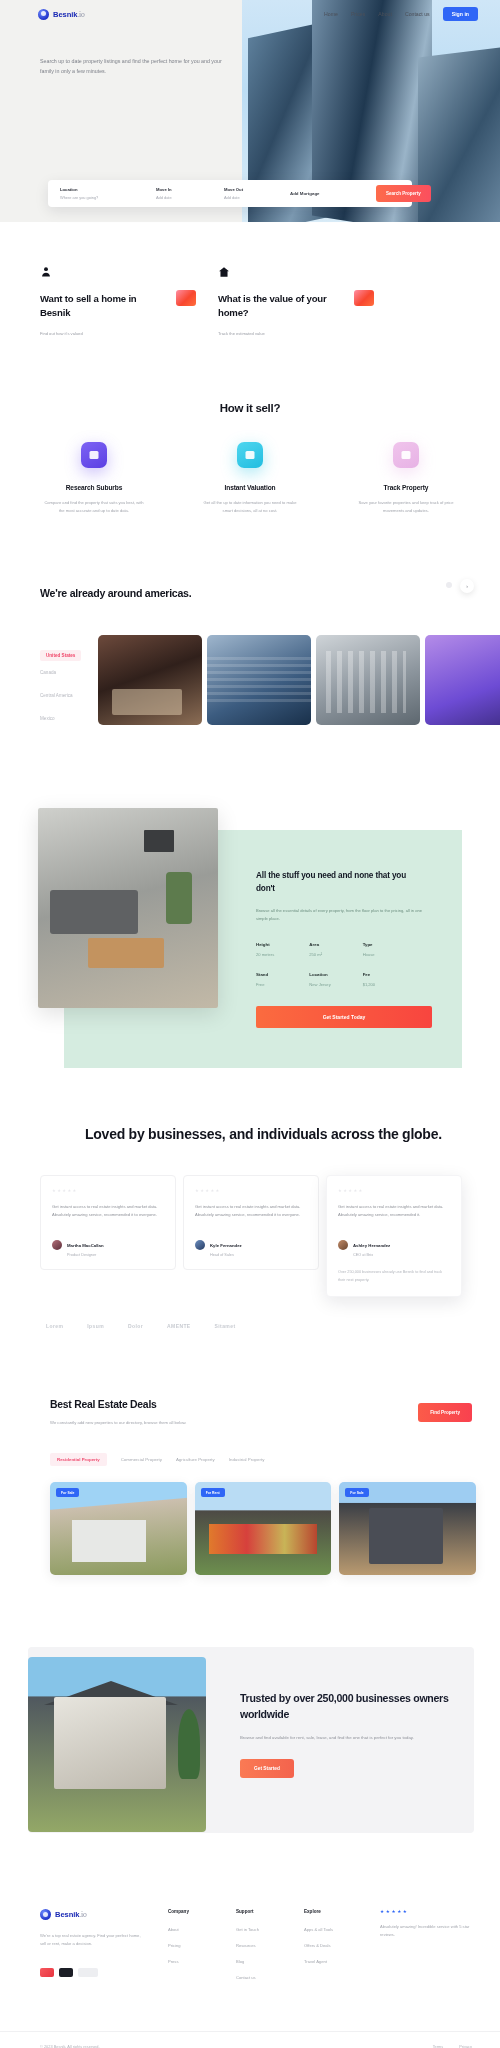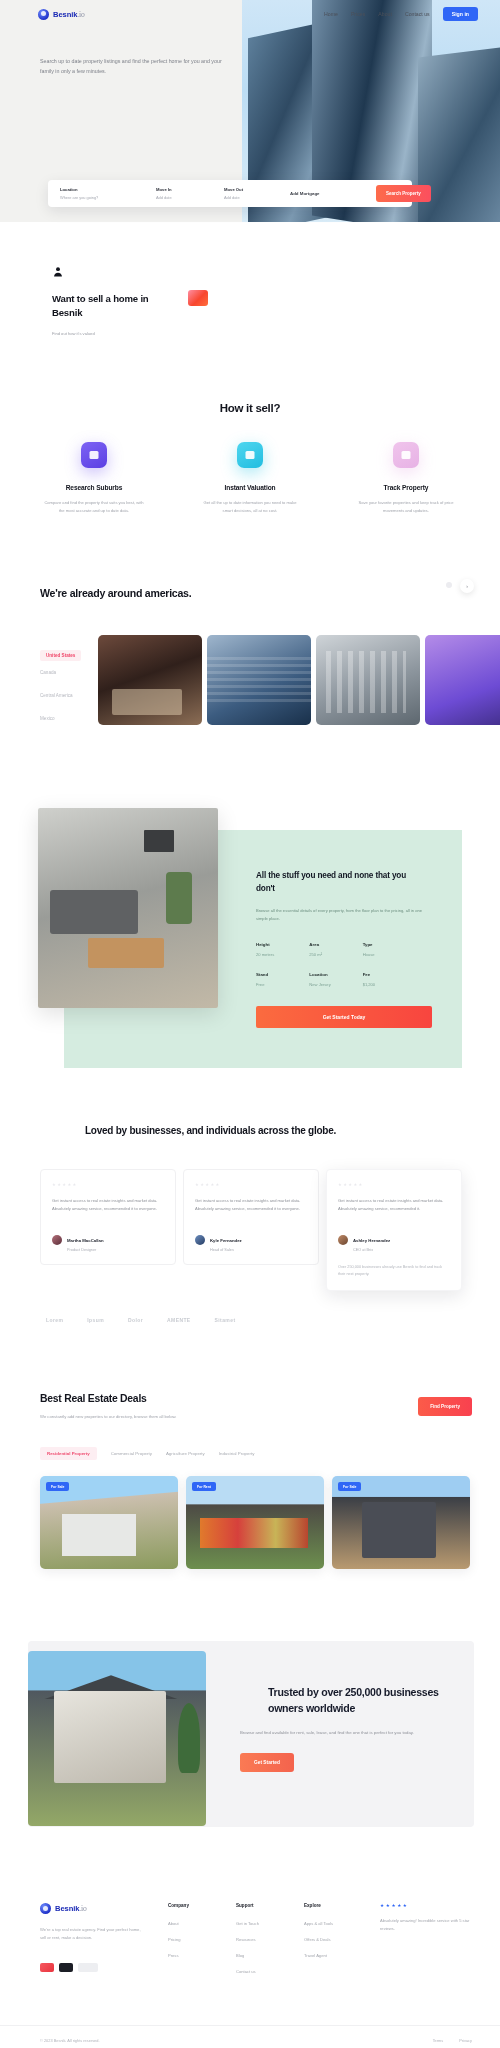--- a/index.html
+++ b/index.html
@@ -62,21 +62,21 @@
   .sf.w1{width:86px;} .sf.w2{width:58px;} .sf.w3{width:56px;} .sf.w4{width:86px;}
   .sf.w4 .lab{ color:#3d4049; font-size:4.4px; }
   .sdiv { width:1px; height:13px; background:#ececef; margin-right:10px; }
   .sbtn {
     margin-left:auto; background:linear-gradient(90deg,#fd6b4b,#fb4f5e);
     color:#fff; font-size:4.5px; font-weight:700; border-radius:3px;
     padding:6px 10px; white-space:nowrap; border:none;
   }
 
   
-  .promos { display:flex; gap:0; padding:44px 40px 0 52px; }
+  .promos { display:flex; gap:0; padding:44px 40px 0 40px; }
   .promo { width:178px; position:relative; }
   .promo .ico { width:12px; height:12px; color:#12141d; margin-bottom:10px; }
   .promo h3 { font-size:9.6px; line-height:1.42; font-weight:700; letter-spacing:-.2px; width:118px; }
   .promo p { font-size:4.1px; color:#9a9da5; margin-top:12px; }
   .promo .thumb {
     position:absolute; right:22px; top:24px; width:20px; height:16px; border-radius:3px;
     background:linear-gradient(135deg,#ff8fa3,#f8462f 55%,#ff6f3d);
   }
 
   
@@ -133,39 +133,39 @@
   .specs { display:flex; flex-wrap:wrap; margin-top:19px; }
   .spec { width:33.33%; margin-bottom:15px; }
   .spec .k { font-size:4.4px; font-weight:700; color:#1f2a2a; }
   .spec .v { font-size:4.1px; color:#7fa396; margin-top:5px; }
   .stuff-btn { display:block; width:176px; text-align:center; margin-top:4px;
     background:linear-gradient(90deg,#fb6b3f,#f8453f); color:#fff; font-size:5px;
     font-weight:700; padding:8px 0; border-radius:2px; border:none; }
 
   
   .loved { padding:66px 0 0 40px; }
-  .loved h2 { font-size:10px; font-weight:700; line-height:1.45; letter-spacing:-.25px;padding-left:45px; }
+  .loved h2 { font-size:14px; font-weight:700; line-height:1.45; letter-spacing:-.25px;padding-left:45px; }
   .tcards { display:flex; gap:7px; padding:0 24px 0 40px; margin-top:30px; align-items:flex-start; }
   .tcard { width:136px; background:#fff; border:1px solid #f0f0f2; border-radius:4px; padding:12px 11px; }
   .tcard.raised { box-shadow:0 5px 18px rgba(20,22,40,.10); border-color:#f4f4f6; }
   .stars { font-size:4.2px; color:#e8e8ec; letter-spacing:1.4px; }
   .tcard p.q { font-size:4.1px; line-height:2.05; color:#8f9299; margin-top:10px; }
   .tauth { display:flex; align-items:center; gap:5px; margin-top:14px; }
   .tav { width:10px; height:10px; border-radius:50%;
          background:linear-gradient(140deg,#b5707a,#5a2e3a); flex:0 0 10px; }
   .tav.g2{ background:linear-gradient(140deg,#6d8fc0,#253b62); }
   .tav.g3{ background:linear-gradient(140deg,#c18b68,#6b4630); }
   .tn { font-size:4.3px; font-weight:700; color:#232630; }
   .tr { font-size:3.8px; color:#abaeb6; margin-top:2px; }
   .tcard .note { font-size:3.8px; color:#b3b6bd; line-height:1.9; margin-top:12px; }
   .logos { display:flex; align-items:center; gap:24px; padding:26px 40px 0 46px; }
   .logos .lg { font-size:5px; color:#c9ccd2; font-weight:700; letter-spacing:.4px; }
 
   
-  .deals { padding:70px 0 0 40px; position:relative; }
+  .deals { padding:70px 0 0 40px; position:relative;margin-left:10px; }
   .deals h2 { font-size:10.4px; font-weight:700; letter-spacing:-.25px; }
   .deals p.sub { font-size:4.2px; line-height:1.95; color:#a0a3ab; margin-top:9px; width:200px; }
   .deals-btn { position:absolute; right:28px; top:74px;
     background:linear-gradient(90deg,#fb5b49,#f9414f); color:#fff; font-size:4.6px;
     font-weight:700; padding:7px 12px; border-radius:3px; border:none; }
   .dtabs { display:flex; gap:14px; margin-top:26px; align-items:center; }
   .dtab { font-size:4.4px; color:#a8abb2; }
   .dtab.on { color:#ef4b6f; font-weight:700; background:#fdeef2; padding:4px 7px; border-radius:2px; }
   .dcards { display:flex; gap:8px; margin-top:16px; padding-right:24px; }
   .dcard { width:138px; height:93px; border-radius:5px; overflow:hidden; position:relative;
@@ -184,21 +184,21 @@
   .trust { margin-top:72px; position:relative; height:200px; }
   .trust-bg { position:absolute; left:28px; top:0; right:26px; height:186px; background:#f3f3f5; border-radius:4px; }
   .trust-img { position:absolute; left:28px; top:10px; width:178px; height:175px; border-radius:4px;
     overflow:hidden; background:linear-gradient(180deg,#86c4e8 0%,#86c4e8 22%,#50585f 23%,#93a867 100%); }
   .t-house { position:absolute; left:26px; top:40px; width:112px; height:92px;
              background:linear-gradient(160deg,#e7e5de,#bcb7ac); border-radius:2px; }
   .t-roof { position:absolute; left:16px; top:24px; width:134px; height:24px; background:#3f4448;
             clip-path:polygon(0 100%,50% 0,100% 100%); }
   .t-tree { position:absolute; left:150px; top:52px; width:22px; height:70px; background:#3e6b3a; border-radius:50% 50% 20% 20%; }
   .trust-txt { position:absolute; left:240px; top:44px; width:210px; }
-  .trust-txt h2 { font-size:10.6px; font-weight:700; line-height:1.48; letter-spacing:-.3px; color:#161a2a;margin-left:28px; }
+  .trust-txt h2 { font-size:10.6px; font-weight:700; line-height:1.48; letter-spacing:-.3px; color:#161a2a; }
   .trust-txt p { font-size:4.3px; line-height:1.95; color:#8e9199; margin-top:12px; width:178px; }
   .trust-btn { margin-top:16px; background:linear-gradient(90deg,#fa7a54,#f4634d); color:#fff;
                font-size:4.8px; font-weight:700; padding:7px 14px; border-radius:3px; border:none; }
 
   
   .foot { margin-top:62px; padding:0 28px 0 40px; display:flex; gap:0; }
   .fbrand { width:128px; }
   .fbrand .brand { margin-bottom:12px; }
   .fbrand p { font-size:4.1px; line-height:2; color:#a4a7ae; width:106px; }
   .stores { display:flex; gap:5px; margin-top:20px; align-items:center; }
@@ -273,20 +273,28 @@
   <section class="promos">
     <div class="promo">
       <svg class="ico" viewBox="0 0 16 16">
         <circle cx="8" cy="4.2" r="2.6" fill="#12141d"></circle>
         <path d="M2.8 14c0-3 2.3-5 5.2-5s5.2 2 5.2 5z" fill="#12141d"></path>
       </svg>
       <h3>Want to sell a home in Besnik</h3>
       <p>Find out how it's valued</p>
       <span class="thumb"></span>
     </div>
+    <div class="promo">
+      <svg class="ico" viewBox="0 0 16 16">
+        <path d="M8 1.6 1.4 7h1.9v7.2h9.4V7h1.9z" fill="#12141d"></path>
+      </svg>
+      <h3>What is the value of your home?</h3>
+      <p>Track the estimated value</p>
+      <span class="thumb"></span>
+    </div>
   </section>
 
   <section class="how">
     <h2>How it sell?</h2>
     <div class="how-row">
       <div class="hcol">
         <div class="hicon p">
             <i></i>
           </div>
         <h4>Research Suburbs</h4>

